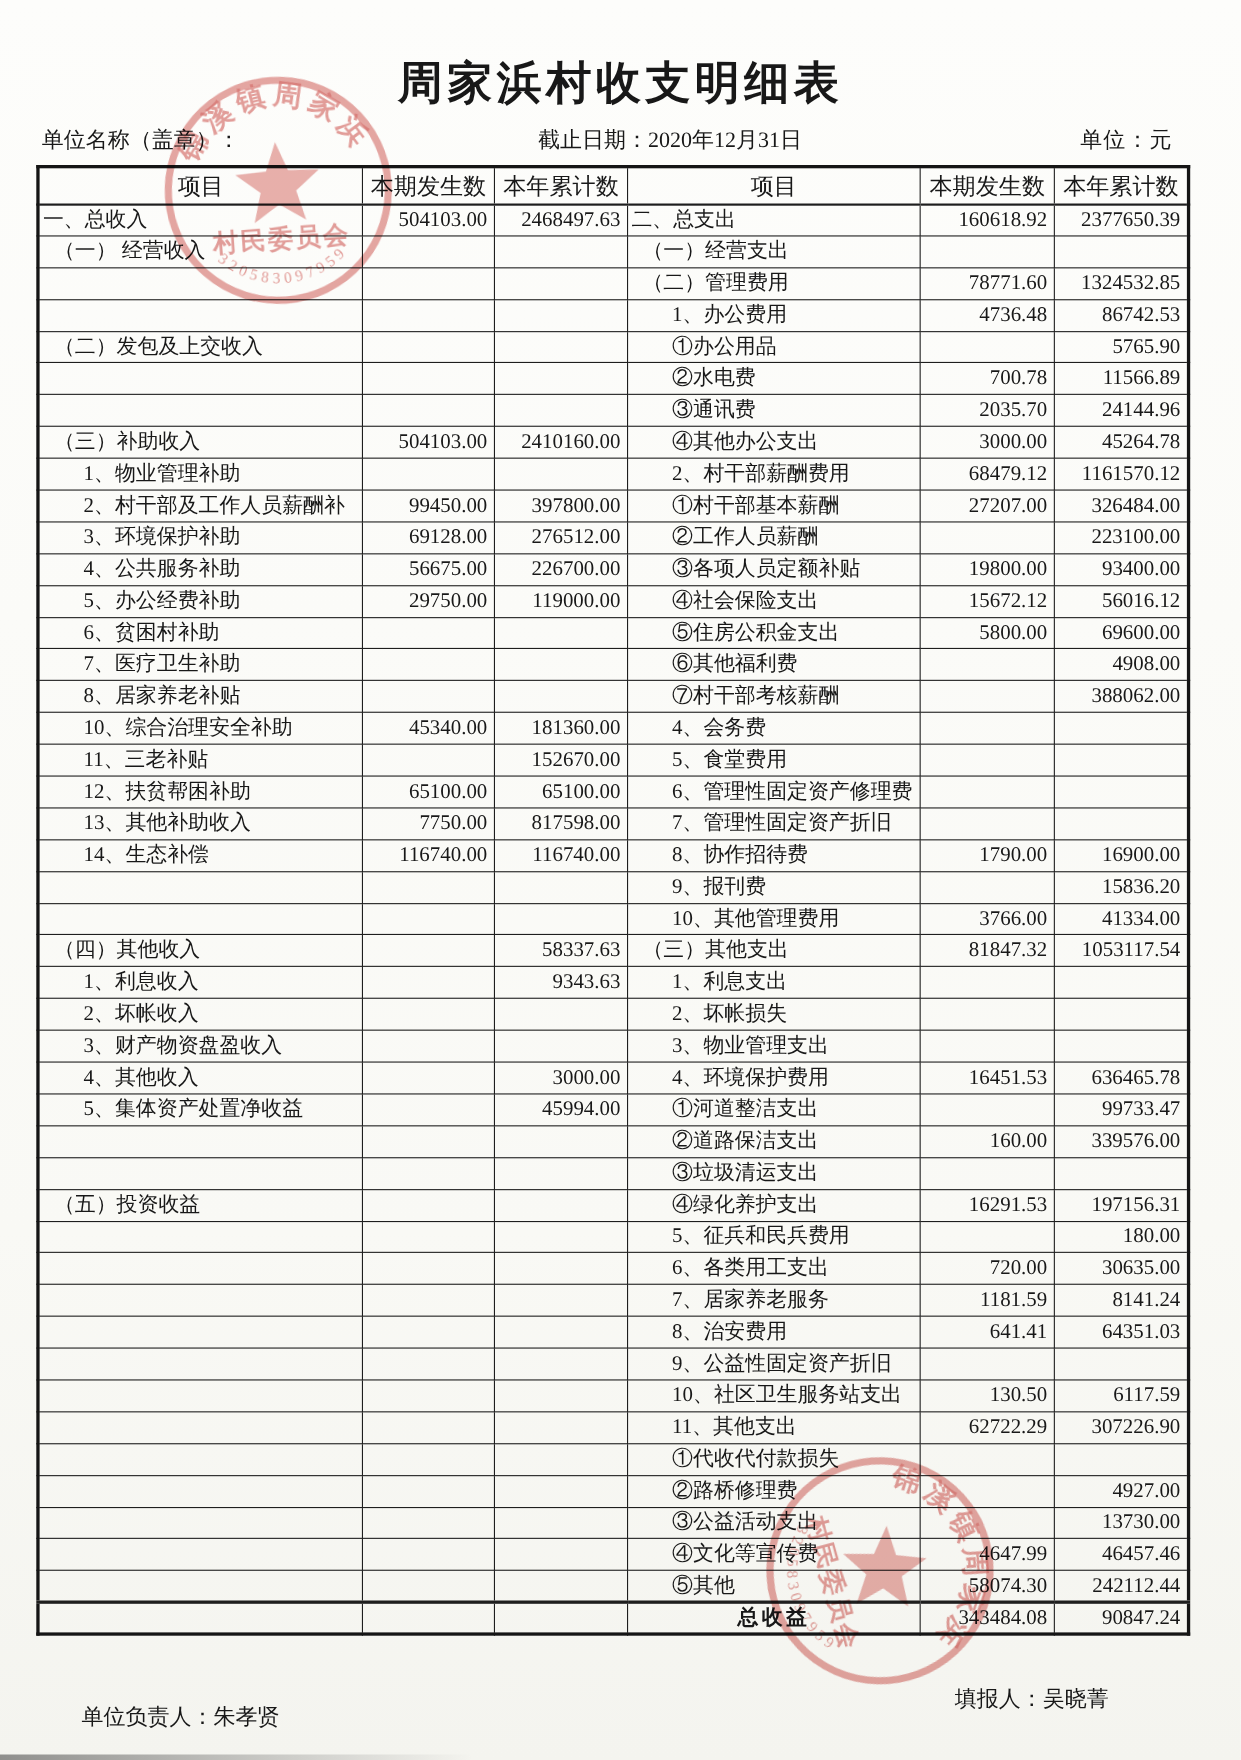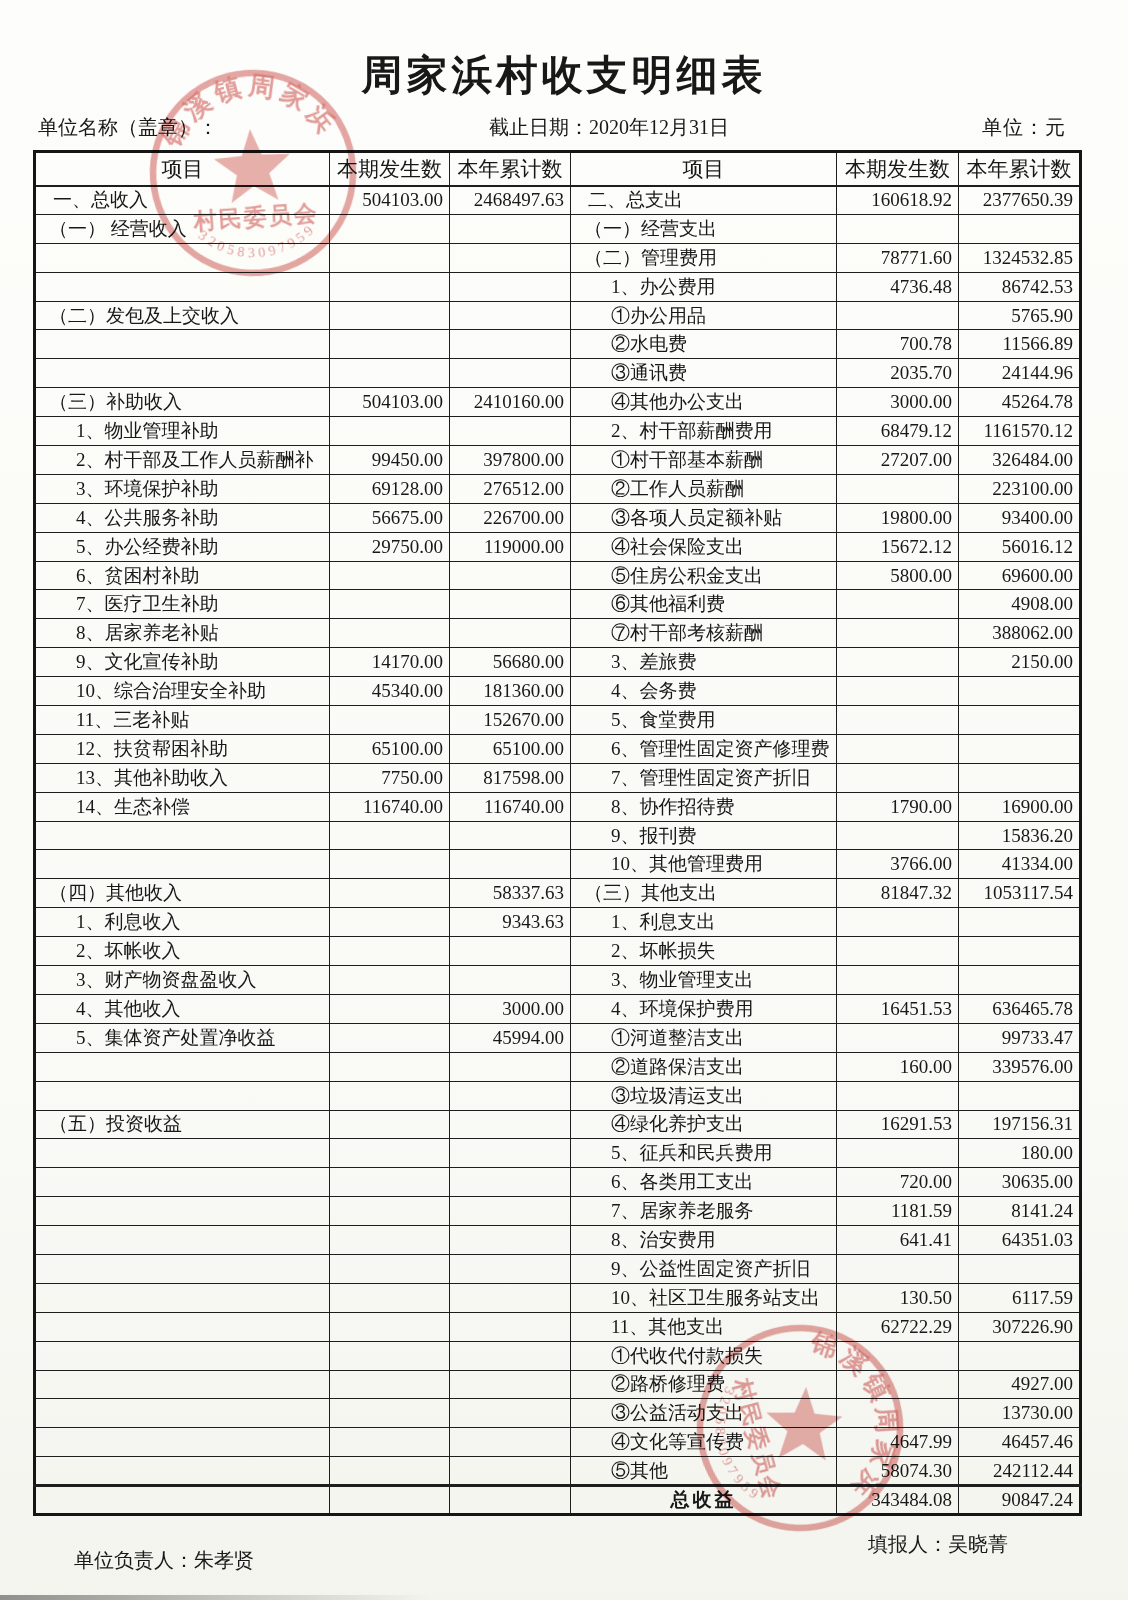--- a/index.html
+++ b/index.html
@@ -27,21 +27,21 @@
     border:1.6px solid #1e1e1e;
     padding:0;line-height:1.05;
     overflow:hidden;white-space:nowrap;
   }
   .ledger thead tr{height:34px;}
   .ledger th{font-size:21px;font-weight:500;text-align:center;border-bottom-width:2px;}
   .ledger tbody tr{height:28.9px;}
   .ledger td{font-size:19px;}
   td.item{text-align:left;}
   td.num{text-align:right;padding-right:6px;}
-  td.ind-0{padding-left:17px;}
+  td.ind-0{padding-left:3px;}
   td.ind-1{padding-left:13px;}
   td.ind-2{padding-left:40px;margin-top:11px;}
   td.ind-3{padding-left:40px;}
   td.ind-c{text-align:center;font-weight:600;letter-spacing:3px;padding-left:0;}
   tr.last-row td{border-top-width:3px;}
   .footer-line{position:absolute;top:1531px;left:0;width:100%;font-size:20px;}
   .footer-left{position:absolute;left:74px;top:16px;}
   .footer-right{position:absolute;left:868px;top:0;}
   .stamp{
     position:absolute;width:236px;height:236px;
@@ -216,28 +216,20 @@
         </tr>
         <tr>
           <td class="item ind-2">8、居家养老补贴</td>
           <td class="num"></td>
           <td class="num"></td>
           <td class="item ind-3">⑦村干部考核薪酬</td>
           <td class="num"></td>
           <td class="num">388062.00</td>
         </tr>
         <tr>
-          <td class="item ind-2">9、文化宣传补助</td>
-          <td class="num">14170.00</td>
-          <td class="num">56680.00</td>
-          <td class="item ind-2">3、差旅费</td>
-          <td class="num"></td>
-          <td class="num">2150.00</td>
-        </tr>
-        <tr>
           <td class="item ind-2">10、综合治理安全补助</td>
           <td class="num">45340.00</td>
           <td class="num">181360.00</td>
           <td class="item ind-2">4、会务费</td>
           <td class="num"></td>
           <td class="num"></td>
         </tr>
         <tr>
           <td class="item ind-2">11、三老补贴</td>
           <td class="num"></td>

